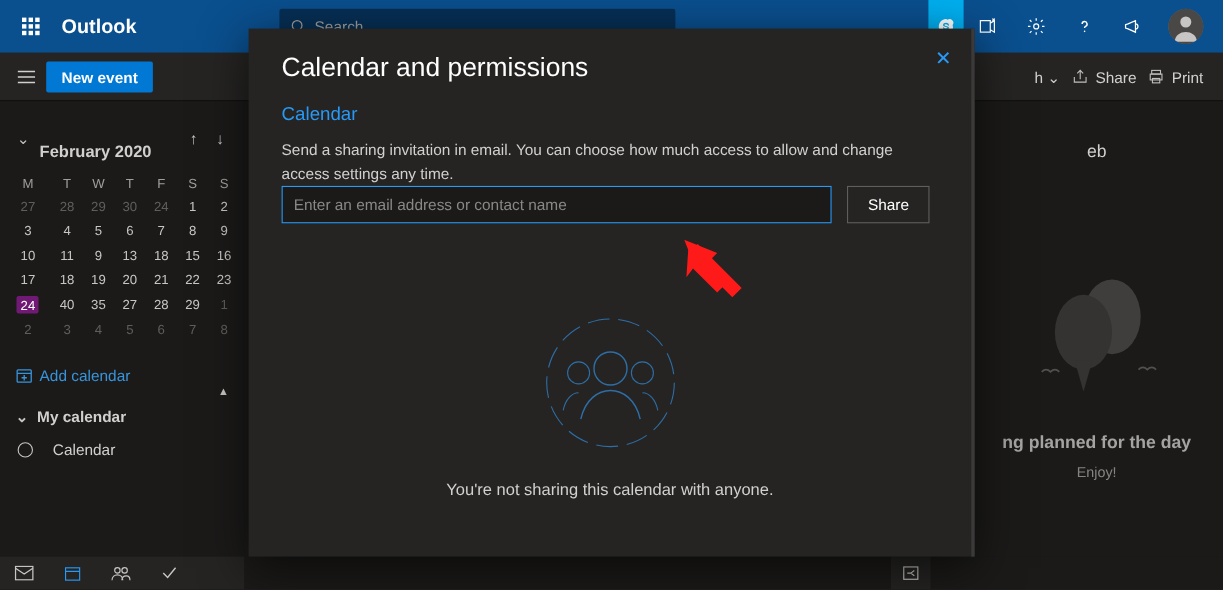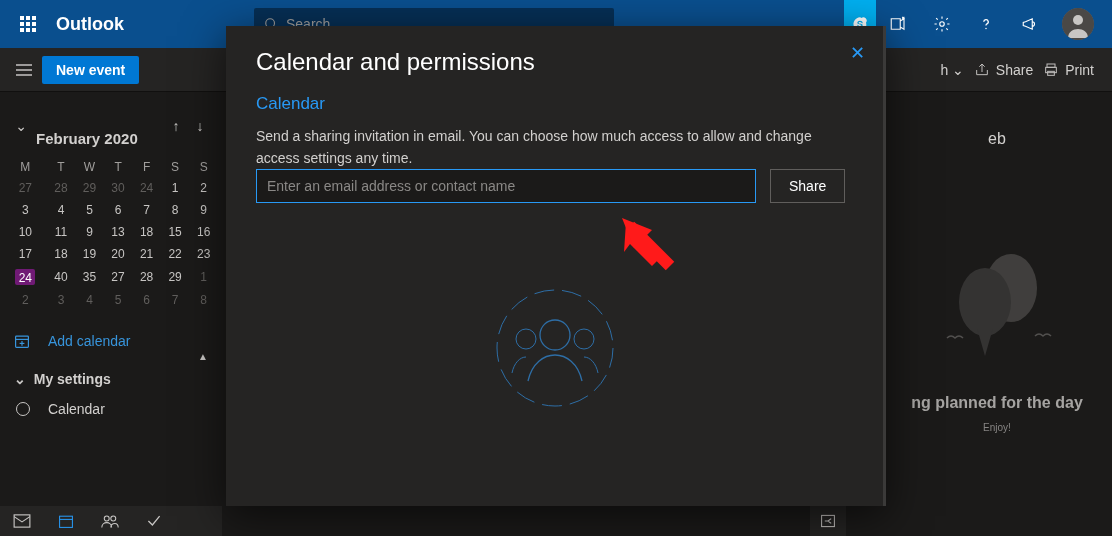--- a/index.html
+++ b/index.html
@@ -70,34 +70,34 @@
   .month-header { display:flex; align-items:center; gap:6px; padding:4px 8px 10px 8px; }
   .month-header .chev { cursor:pointer; color:#c8c6c4; width:18px; display:flex; justify-content:center; }
   .month-title { font-weight:600; font-size:15px; flex:0 0 auto;margin-top:26px; }
   .nav-arrows { margin-left:auto; display:flex; gap:4px; }
   .nav-arrows span { cursor:pointer; color:#c8c6c4; width:20px; text-align:center; }
   table.mini { border-collapse:collapse; width:100%; text-align:center; font-size:12px; color:#c8c6c4; }
   table.mini th { font-weight:400; color:#a19f9d; padding:3px 0; }
   table.mini td { padding:4px 0; cursor:pointer; }
   table.mini td.other { color:#605e5c; }
   table.mini td.today span { background:#701a75; color:#fff; border-radius:2px; display:inline-block; width:20px; height:16px; line-height:18px; }
-  .add-cal-row { display:flex; align-items:center; gap:18px; color:#3794db; padding:14px 10px; cursor:pointer; font-size:14px; margin-top:8px; }
+  .add-cal-row { display:flex; align-items:center; gap:6px; color:#3794db; padding:14px 10px; cursor:pointer; font-size:14px; margin-top:8px; }
   .section-header { display:flex; align-items:center; gap:8px; padding:8px 10px; font-weight:600; font-size:14px; cursor:pointer; position:relative; }
   .section-header .chev { color:#c8c6c4; }
   .small-chev-right { position:absolute; right:10px; top:-12px; color:#c8c6c4; font-size:10px; }
   .cal-item { display:flex; align-items:center; gap:10px; padding:6px 12px 6px 34px; cursor:pointer; font-size:14px; }
   .cal-circle { width:14px; height:14px; border:1.5px solid #c8c6c4; border-radius:50%; display:inline-block; margin-left:-22px; margin-right:8px; }
 
   
   .content { flex:1; background:#1b1a19; position:relative; }
   .day-col { position:absolute; right:10px; top:12px; width:210px; text-align:center; }
   .day-col .daylabel { font-size:16px; color:#d2d0ce; margin-top:26px; }
   .empty-illus { margin-top:80px; opacity:.8; display:flex; flex-direction:column; align-items:center; }
   .empty-text { margin-top:26px; font-size:16px; color:#c8c6c4;font-weight:bold; }
-  .empty-sub { margin-top:10px; font-size:10px; color:#a19f9d; }
+  .empty-sub { margin-top:10px; font-size:13px; color:#a19f9d; }
 
   
   .footer {
     position:absolute; bottom:0; left:0; height:30px; width:222px; background:#252423;
     display:flex; align-items:center; gap:0;
   }
   .footer .ficon { width:44px; height:30px; display:flex; align-items:center; justify-content:center; color:#c8c6c4; cursor:pointer; }
   .footer-right-icon { position:absolute; bottom:0; left:810px; height:30px; width:36px; display:flex; align-items:center; justify-content:center; color:#c8c6c4; cursor:pointer; background:#252423; }
 
   
@@ -331,21 +331,21 @@
           <line x1="2" y1="8" x2="18" y2="8"></line>
           <line x1="10" y1="10" x2="10" y2="16"></line>
           <line x1="7" y1="13" x2="13" y2="13"></line>
         </svg>
       <span>Add calendar</span>
     </div>
     <div style="position:relative">
       <span class="small-chev-right">▲</span>
       <div class="section-header">
         <span class="chev">⌄</span>
-        <span>My settings</span>
+        <span>My calendar</span>
       </div>
     </div>
     <div class="cal-item">
       <span class="cal-circle"></span>
       <span>Calendar</span>
     </div>
   </div>
 
   <div class="content">
     <div class="day-col">
@@ -411,20 +411,21 @@
     <div class="modal-center">
       <svg width="130" height="130" viewBox="0 0 130 130">
         <circle cx="65" cy="65" r="58" fill="none" stroke="#2e6ea6" stroke-width="1" stroke-dasharray="20 8"></circle>
         <circle cx="65" cy="52" r="15" fill="none" stroke="#2e6ea6" stroke-width="1.3"></circle>
         <path d="M38 98c4-18 16-26 27-26s23 8 27 26" fill="none" stroke="#2e6ea6" stroke-width="1.3"></path>
         <circle cx="36" cy="56" r="10" fill="none" stroke="#2e6ea6" stroke-width="1"></circle>
         <path d="M22 90c2-10 8-16 14-16" fill="none" stroke="#2e6ea6" stroke-width="1"></path>
         <circle cx="94" cy="56" r="10" fill="none" stroke="#2e6ea6" stroke-width="1"></circle>
         <path d="M108 90c-2-10-8-16-14-16" fill="none" stroke="#2e6ea6" stroke-width="1"></path>
       </svg>
+      <div class="modal-center-text">You're not sharing this calendar with anyone.</div>
     </div>
   </div>
 </div>
 
 <svg class="arrow-annot" width="70" height="70" viewBox="0 0 70 70">
   <defs></defs>
   <polygon points="2,2 22,10 14,16 36,38 28,46 6,24 0,32" fill="#ff1a1a" transform="translate(2,2)"></polygon>
   <path d="M8 8 L48 48" stroke="#ff1a1a" stroke-width="12" stroke-linecap="butt"></path>
   <polygon points="0,0 30,12 12,30" fill="#ff1a1a"></polygon>
 </svg>

